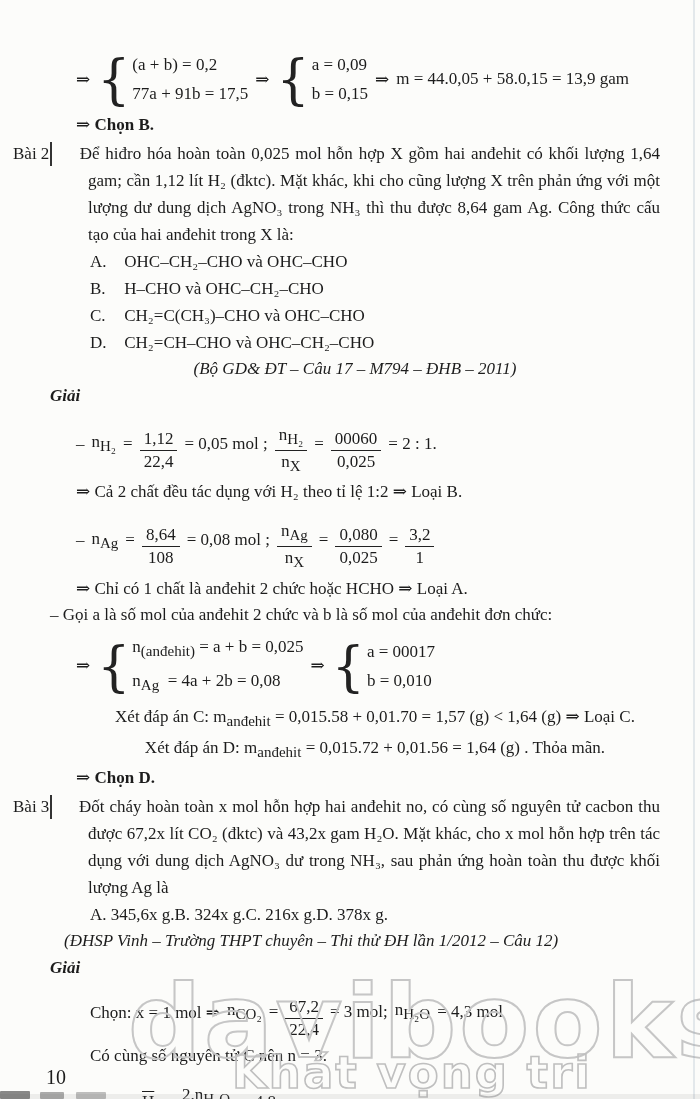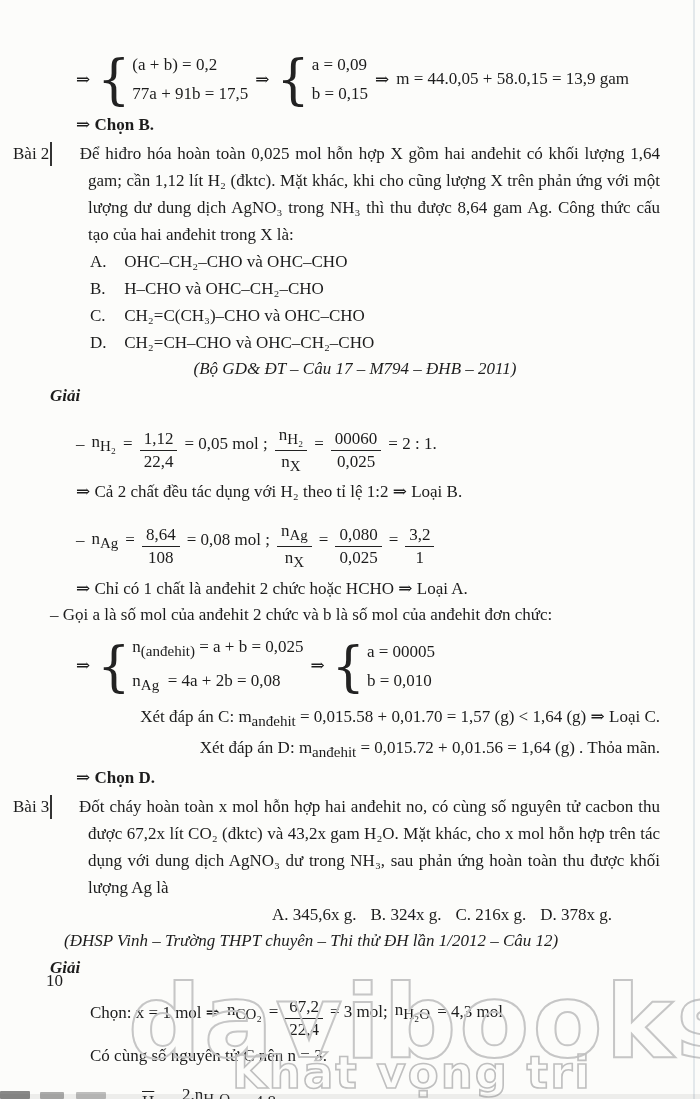--- a/index.html
+++ b/index.html
@@ -20,24 +20,24 @@
   .sysrows>span{line-height:29px;white-space:nowrap;}
   sub{font-size:15px;}
   .arr{white-space:nowrap;}
   .problabel{display:inline-block;border:1.3px solid #333;padding:0 0;font-weight:normal;line-height:22px;margin-right:22px;}
   .prob{padding-left:38px;text-indent:-38px;line-height:27px;text-align:justify;margin-top:2px;}
   .optrow{margin-left:40px;line-height:27px;}
   .optletter{display:inline-block;min-width:30px;}
   .src{font-style:italic;text-align:center;line-height:26px;}
   .src2{font-style:italic;white-space:nowrap;margin-left:14px;line-height:26px;}
   .giai{text-align:left;font-weight:bold;font-style:italic;line-height:27px;}
-  .opts3{display:flex;margin-left:40px;padding-right:48px;justify-content:flex-end;line-height:27px;gap:14px;}
+  .opts3{display:flex;margin-left:40px;padding-right:48px;justify-content:flex-start;line-height:27px;}
   .ov{text-decoration:overline;}
-  .nowrap{white-space:nowrap;text-align:right;}
-  .pagenum{position:absolute;left:46px;top:971px;font-size:17px;}
+  .nowrap{white-space:nowrap;text-align:center;}
+  .pagenum{position:absolute;left:46px;top:1066px;font-size:20px;}
   .wm1{position:absolute;left:128px;top:962px;font-size:102px;font-weight:bold;letter-spacing:3px;
        font-family:"DejaVu Sans",sans-serif;color:transparent;-webkit-text-stroke:2px #c6c6c6;pointer-events:none;}
   .wm2{position:absolute;left:232px;top:1046px;font-size:45px;font-weight:bold;letter-spacing:2px;
        font-family:"DejaVu Sans",sans-serif;color:transparent;-webkit-text-stroke:1.6px #bfbfbf;pointer-events:none;}
   .edge-right{position:absolute;right:5px;top:0;width:2px;height:1099px;background:rgba(150,170,190,0.25);}
   .edge-bottom{position:absolute;left:0;bottom:0;width:100%;height:5px;background:rgba(130,130,130,0.12);}
   .smudge{position:absolute;background:#4a4a4a;opacity:0.65;border-radius:1px;}
   .sm1{left:0;top:1091px;width:30px;height:8px;}
   .sm2{left:40px;top:1092px;width:24px;height:7px;opacity:0.45;}
   .sm3{left:76px;top:1092px;width:30px;height:7px;opacity:0.35;}
@@ -154,21 +154,21 @@
         <span class="brace">{</span>
         <span class="sysrows">
           <span><span>n</span><sub>(anđehit)</sub> <span>= a + b = 0,025</span></span>
           <span><span>n</span><sub>Ag</sub> &nbsp;<span>= 4a + 2b = 0,08</span></span>
         </span>
       </span>
       <span class="arr">⇒</span>
       <span class="sys">
         <span class="brace">{</span>
         <span class="sysrows">
-          <span>a = 00005</span>
+          <span>a = 00017</span>
           <span>b = 0,010</span>
         </span>
       </span>
     </div>
 
     <div class="trow ind2 nowrap">
       <span>Xét đáp án C:</span>
       <span><span>m</span><sub>anđehit</sub></span>
       <span>= 0,015.58 + 0,01.70 = 1,57 (g) &lt; 1,64 (g) ⇒ Loại C.</span>
     </div>

